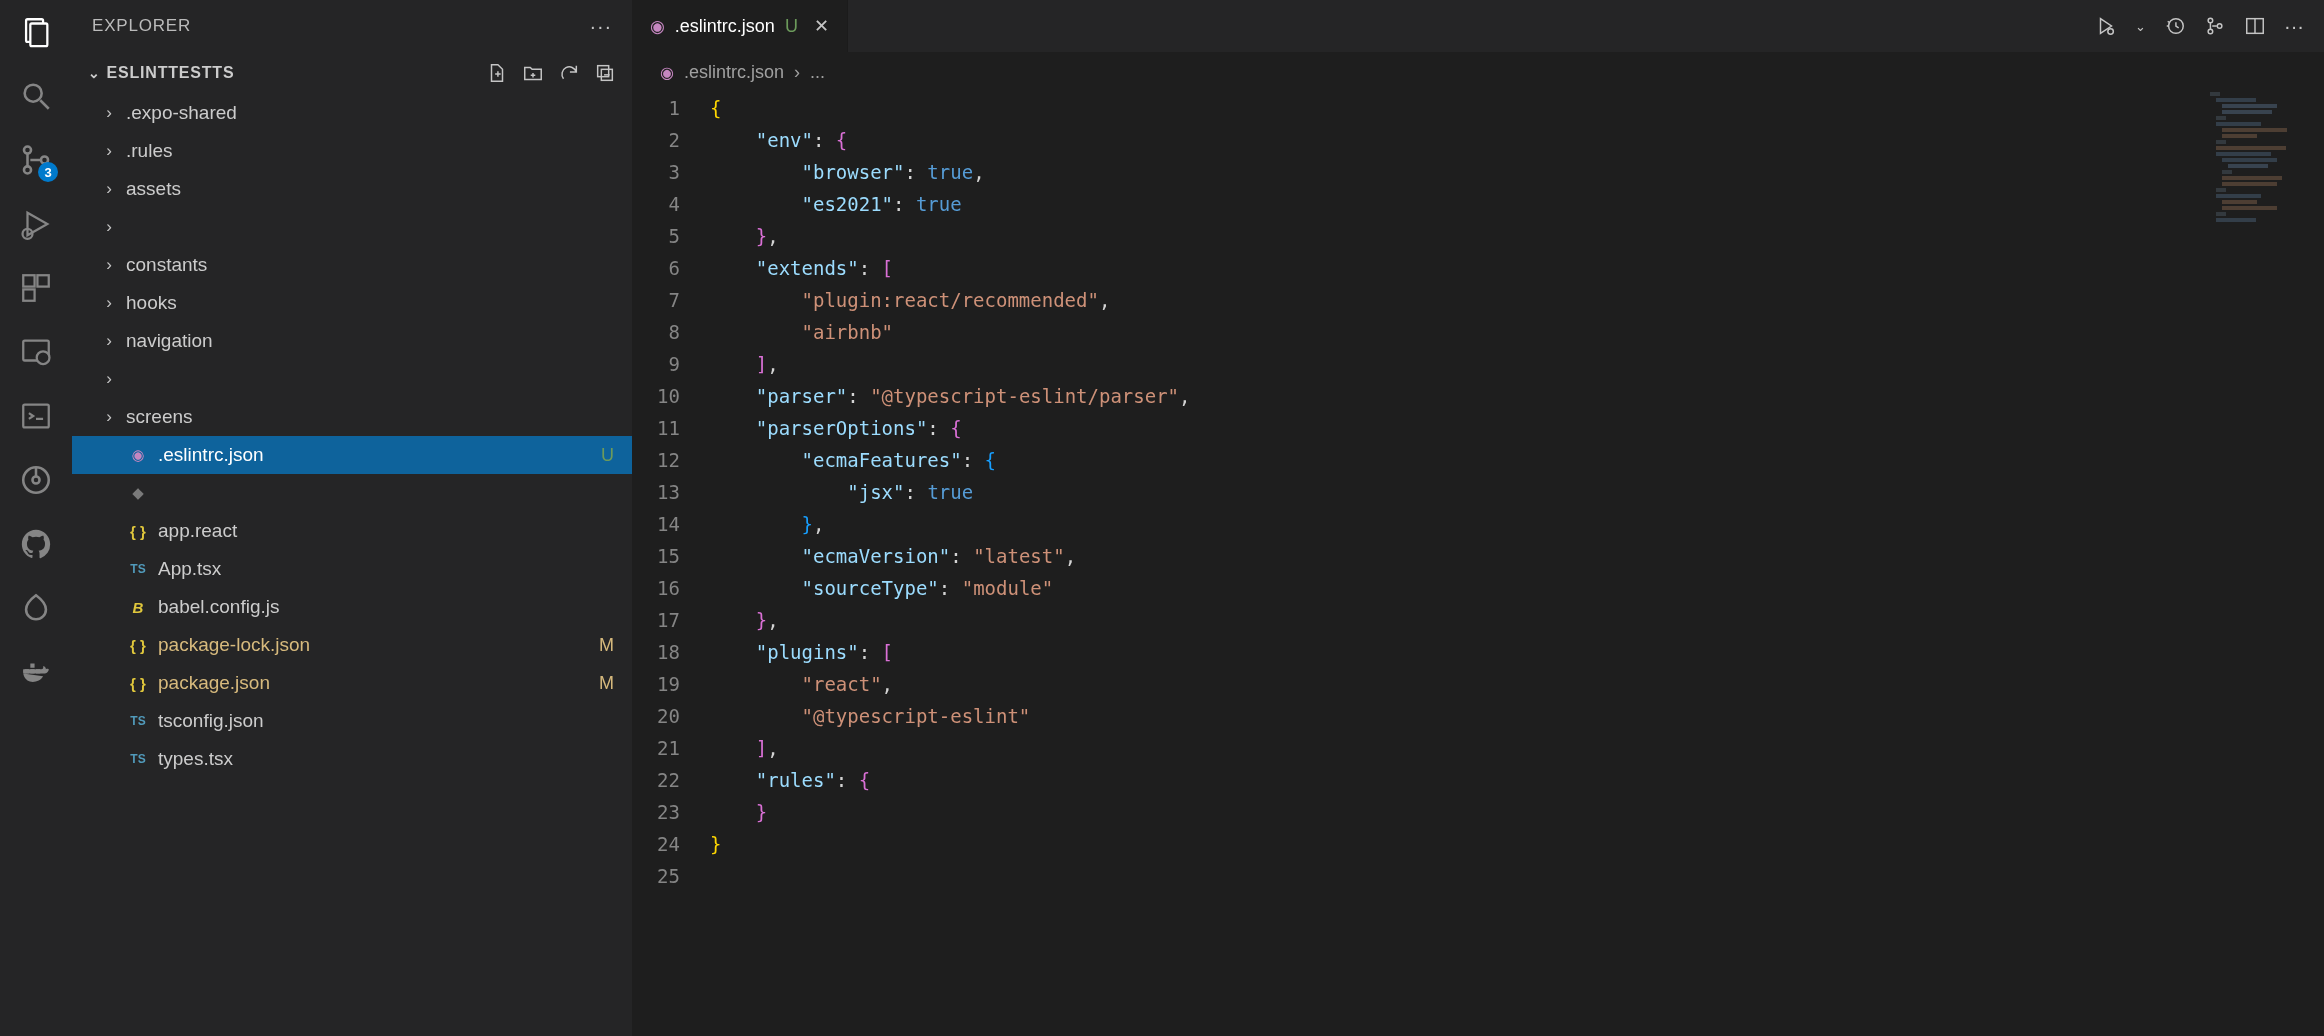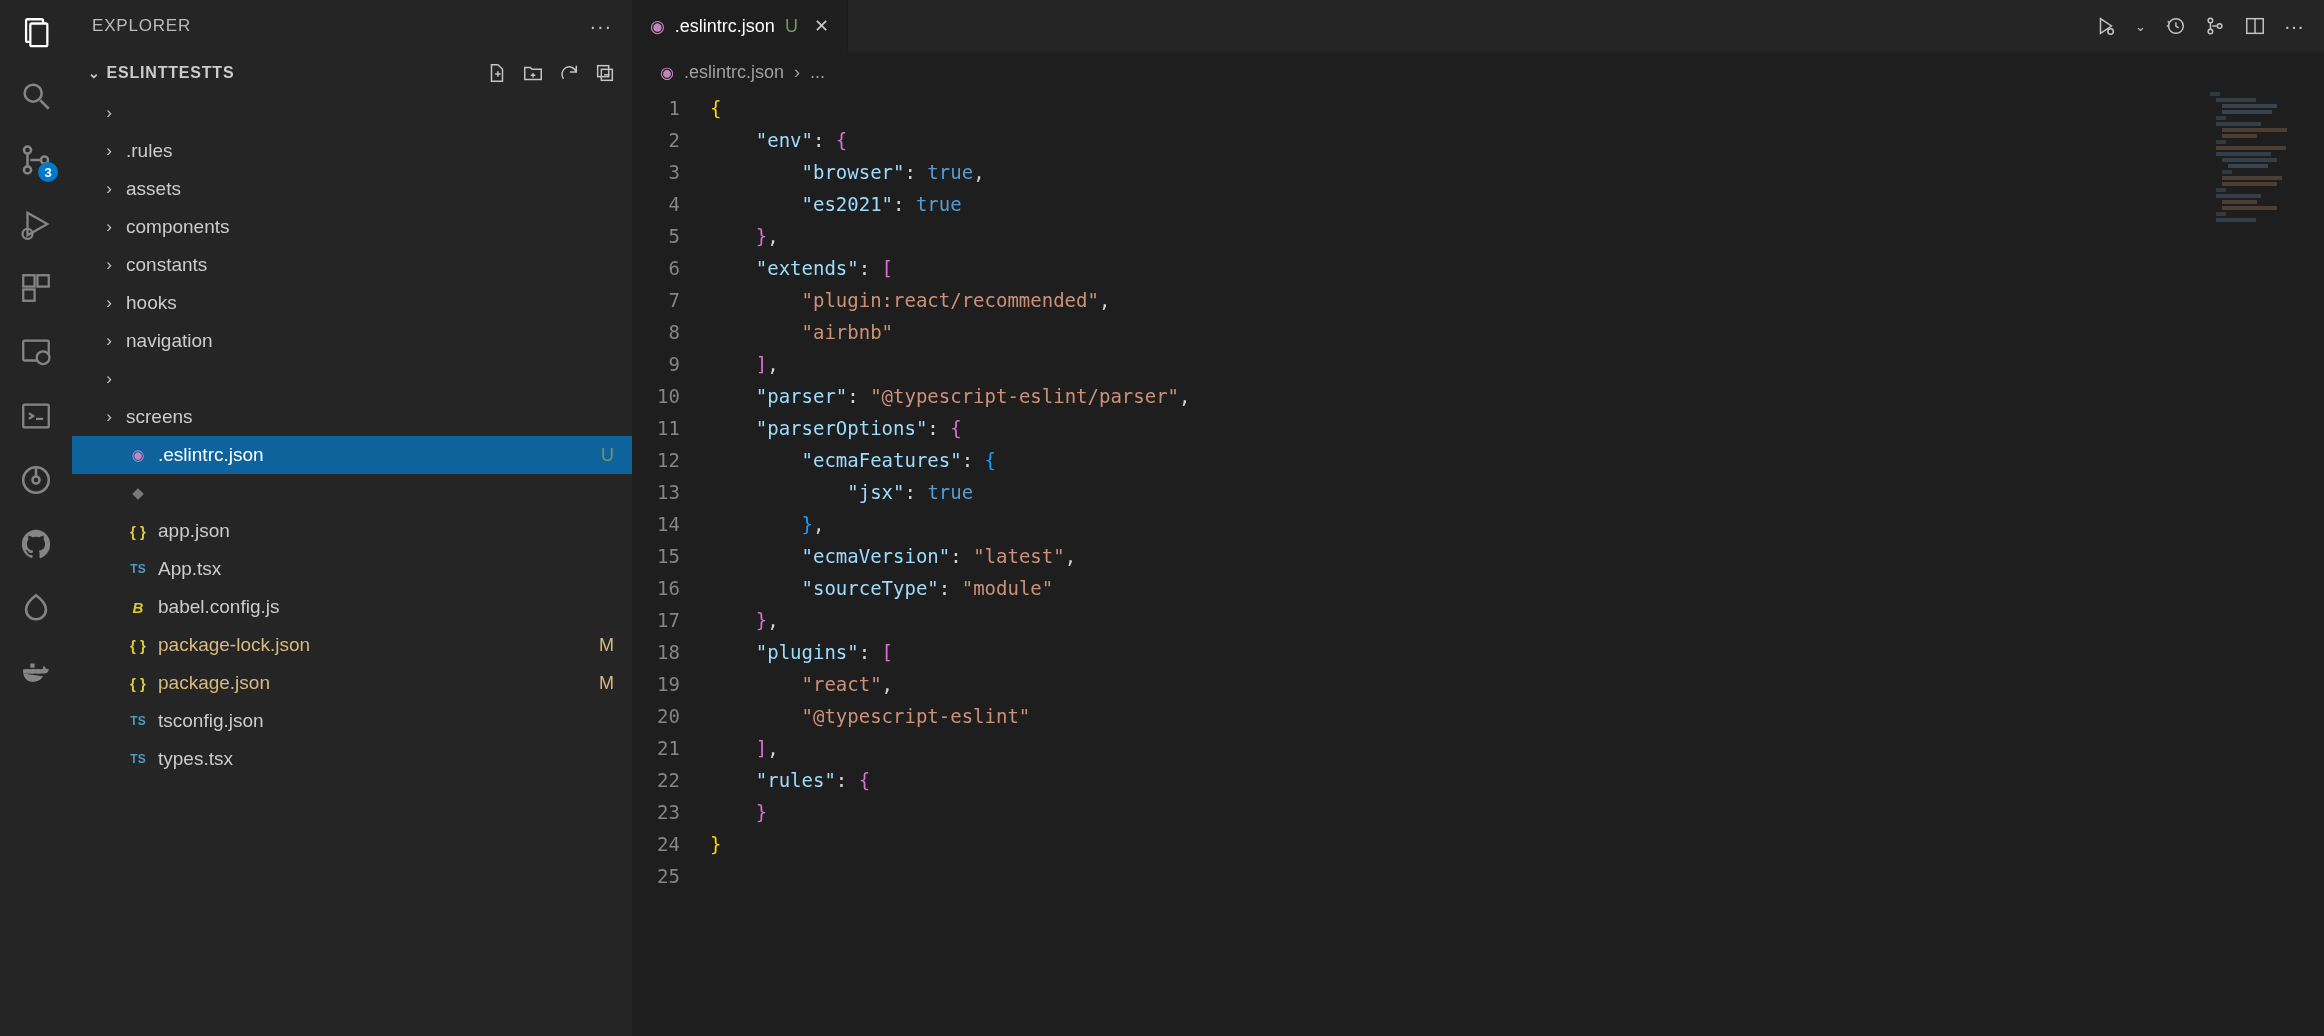--- a/index.html
+++ b/index.html
@@ -332,32 +332,32 @@
           <rect x="4" y="4" width="12" height="12"></rect>
           <rect x="8" y="8" width="12" height="12"></rect>
           <line x1="11" y1="14" x2="17" y2="14"></line>
         </svg>
     </div>
   </div>
 
   <div class="file-tree" id="file-tree">
       <div class="tree-row">
         <span class="chev">›</span>
+        <span class="label">.expo-shared</span>
       </div>
       <div class="tree-row">
         <span class="chev">›</span>
         <span class="label">.rules</span>
       </div>
       <div class="tree-row">
         <span class="chev">›</span>
         <span class="label">assets</span>
       </div>
       <div class="tree-row">
         <span class="chev">›</span>
-        <span class="label">components</span>
       </div>
       <div class="tree-row">
         <span class="chev">›</span>
         <span class="label">constants</span>
       </div>
       <div class="tree-row">
         <span class="chev">›</span>
         <span class="label">hooks</span>
       </div>
       <div class="tree-row">
@@ -377,21 +377,21 @@
         <span class="label">.eslintrc.json</span>
         <span class="status-letter ">U</span>
       </div>
       <div class="tree-row">
         <span class="chev"></span>
         <span class="file-icon icon-git" style="">◆</span>
       </div>
       <div class="tree-row">
         <span class="chev"></span>
         <span class="file-icon icon-brace" style="">{ }</span>
-        <span class="label">app.json</span>
+        <span class="label">app.react</span>
       </div>
       <div class="tree-row">
         <span class="chev"></span>
         <span class="file-icon icon-blue" style="font-size:12px;font-weight:700;">TS</span>
         <span class="label">App.tsx</span>
       </div>
       <div class="tree-row">
         <span class="chev"></span>
         <span class="file-icon icon-yellow" style="font-style:italic;font-weight:700;">B</span>
         <span class="label">babel.config.js</span>

